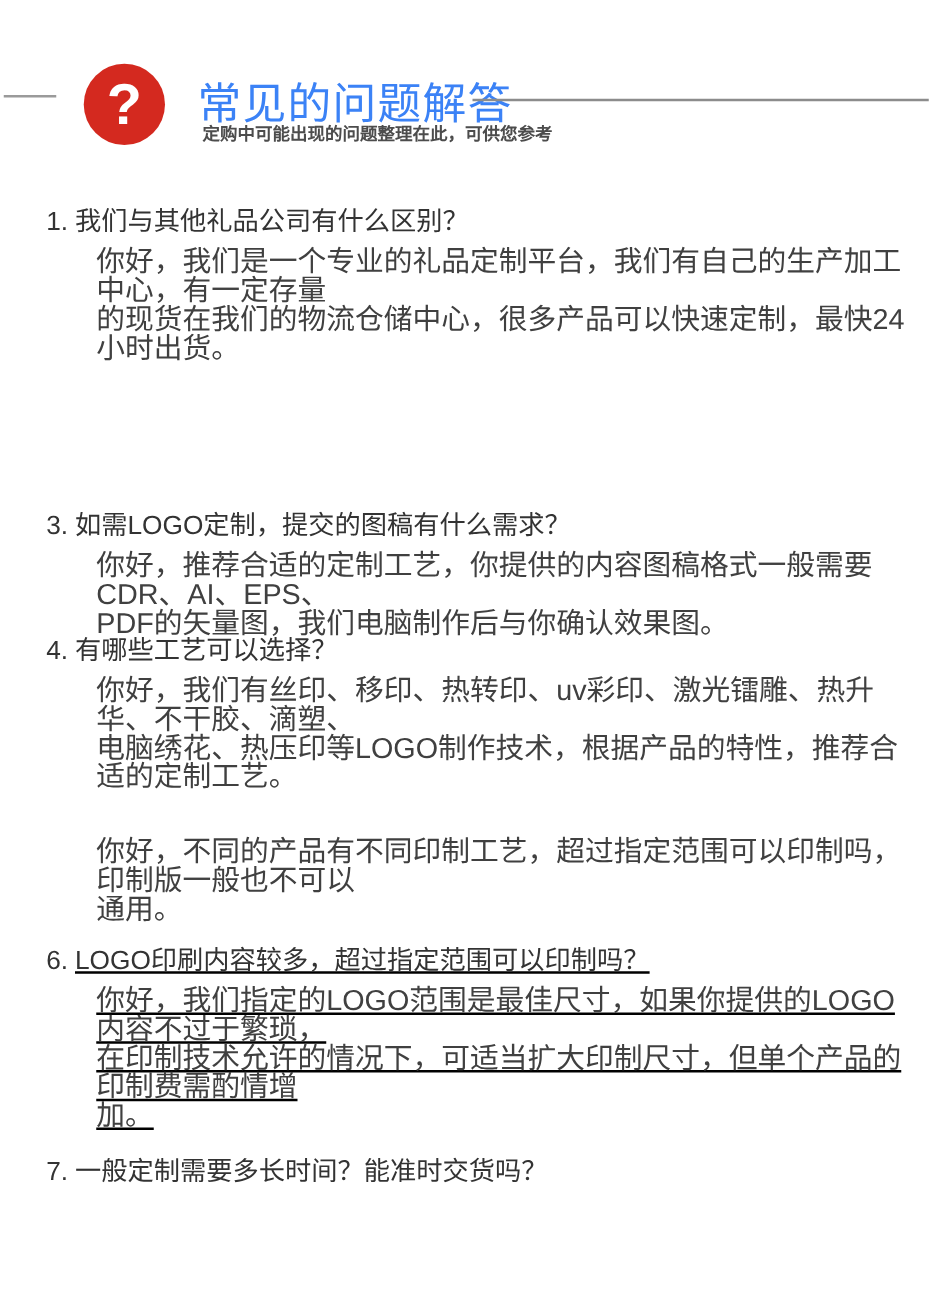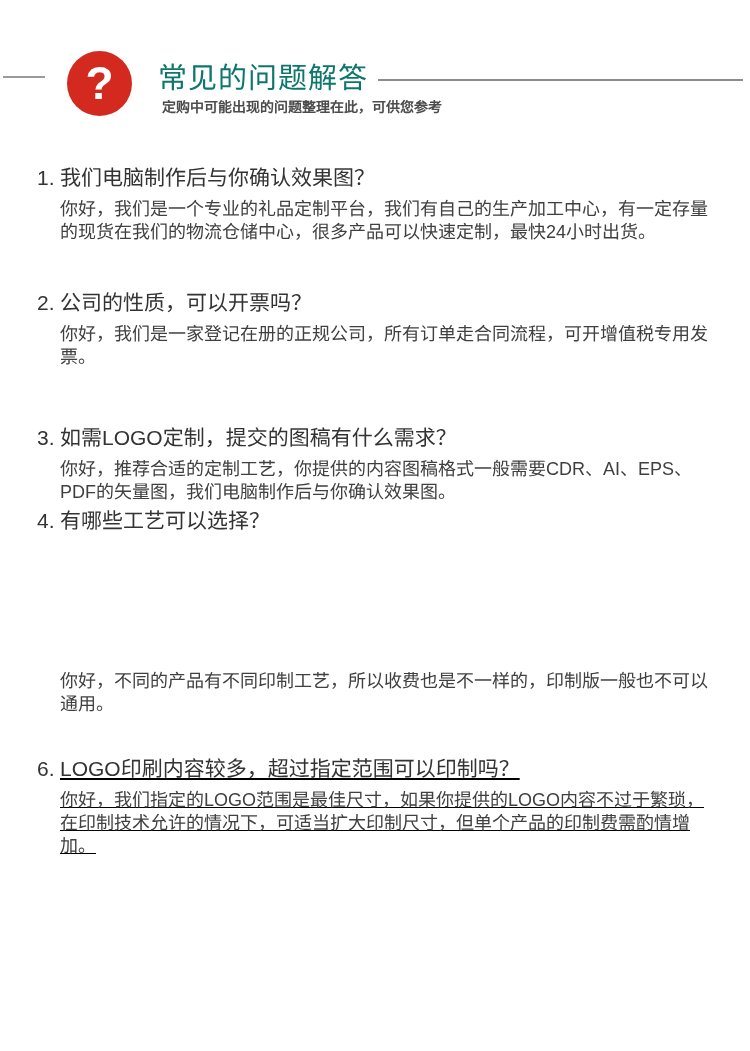--- a/index.html
+++ b/index.html
@@ -5,89 +5,87 @@
   html,body{margin:0;padding:0;background:#fff;}
   body{font-family:"Liberation Sans","DejaVu Sans",sans-serif;}
   .page{position:relative;width:750px;height:1051px;background:#fff;overflow:hidden;margin:0 auto;}
 
   
   .dash-left{position:absolute;left:3px;top:76px;width:42px;height:2px;background:#9a9a9a;}
   .rule-right{position:absolute;left:378px;top:79px;width:365px;height:2px;background:#8c8c8c;}
   .icon-circle{position:absolute;left:67px;top:51px;width:65px;height:65px;border-radius:50%;
                background:#d4291f;display:flex;align-items:center;justify-content:center;}
   .icon-glyph{color:#fff;font-size:46px;font-weight:bold;line-height:1;transform:translateY(-1px);}
-  .title{position:absolute;left:158px;top:54px;margin:0;font-size:29px;font-weight:normal;
-         color:#0f766e;letter-spacing:1px;white-space:nowrap;}
+  .title{position:absolute;left:158px;top:54px;margin:0;font-size:35px;font-weight:normal;
+         color:#3b82f6;letter-spacing:1px;white-space:nowrap;}
   .subtitle{position:absolute;left:146px;top:80px;margin:16px;font-size:14px;font-weight:bold;
             color:#4c4c4c;white-space:nowrap;}
 
   
   .qa{position:absolute;left:37px;width:690px;}
   .qa .q{margin:0;font-size:21px;line-height:26px;font-weight:normal;color:#333;white-space:nowrap;}
   .qa .num{display:inline-block;width:23px;}
-  .qa .a{margin:7px 0 0 23px;width:660px;font-size:18px;line-height:23px;color:#404040;
+  .qa .a{margin:7px 0 0 40px;width:660px;font-size:23px;line-height:23px;color:#404040;
          white-space:pre-line;}
-  .qa1{top:165px;} .qa2{top:290px;} .qa3{top:425px;} .qa4{top:508px;}
+  .qa1{top:165px;} .qa2{top:290px;} .qa3{top:408px;} .qa4{top:508px;}
   .qa5{top:663px;} .qa6{top:756px;text-decoration:underline;} .qa7{top:925px;}
 </style>
 </head>
 <body>
 
 <div class="page">
 
   <header>
     <span class="dash-left"></span>
     <div class="icon-circle">
       <span class="icon-glyph">?</span>
     </div>
     <h1 class="title">常见的问题解答</h1>
     <p class="subtitle">定购中可能出现的问题整理在此，可供您参考</p>
     <span class="rule-right"></span>
   </header>
 
   <section class="qa qa1">
     <h2 class="q">
-      <span class="num">1.</span><span class="qt">我们电脑制作后与你确认效果图？</span>
+      <span class="num">1.</span><span class="qt">我们与其他礼品公司有什么区别？</span>
     </h2>
     <p class="a">你好，我们是一个专业的礼品定制平台，我们有自己的生产加工中心，有一定存量
 的现货在我们的物流仓储中心，很多产品可以快速定制，最快24小时出货。</p>
   </section>
 
-  <section class="qa qa2">
-    <h2 class="q">
-      <span class="num">2.</span><span class="qt">公司的性质，可以开票吗？</span>
-    </h2>
-    <p class="a">你好，我们是一家登记在册的正规公司，所有订单走合同流程，可开增值税专用发
-票。</p>
-  </section>
 
   <section class="qa qa3">
     <h2 class="q">
       <span class="num">3.</span><span class="qt">如需LOGO定制，提交的图稿有什么需求？</span>
     </h2>
     <p class="a">你好，推荐合适的定制工艺，你提供的内容图稿格式一般需要CDR、AI、EPS、
 PDF的矢量图，我们电脑制作后与你确认效果图。</p>
   </section>
 
   <section class="qa qa4">
     <h2 class="q">
       <span class="num">4.</span><span class="qt">有哪些工艺可以选择？</span>
     </h2>
+    <p class="a">你好，我们有丝印、移印、热转印、uv彩印、激光镭雕、热升华、不干胶、滴塑、
+电脑绣花、热压印等LOGO制作技术，根据产品的特性，推荐合适的定制工艺。</p>
   </section>
 
   <section class="qa qa5">
-    <p class="a">你好，不同的产品有不同印制工艺，所以收费也是不一样的，印制版一般也不可以
+    <p class="a">你好，不同的产品有不同印制工艺，超过指定范围可以印制吗，印制版一般也不可以
 通用。</p>
   </section>
 
   <section class="qa qa6">
     <h2 class="q">
       <span class="num">6.</span><span class="qt">LOGO印刷内容较多，超过指定范围可以印制吗？</span>
     </h2>
     <p class="a">你好，我们指定的LOGO范围是最佳尺寸，如果你提供的LOGO内容不过于繁琐，
 在印制技术允许的情况下，可适当扩大印制尺寸，但单个产品的印制费需酌情增
 加。</p>
   </section>
 
   <section class="qa qa7">
+    <h2 class="q">
+      <span class="num">7.</span><span class="qt">一般定制需要多长时间？能准时交货吗？</span>
+    </h2>
   </section>
 
 </div>
 
 </body></html>

